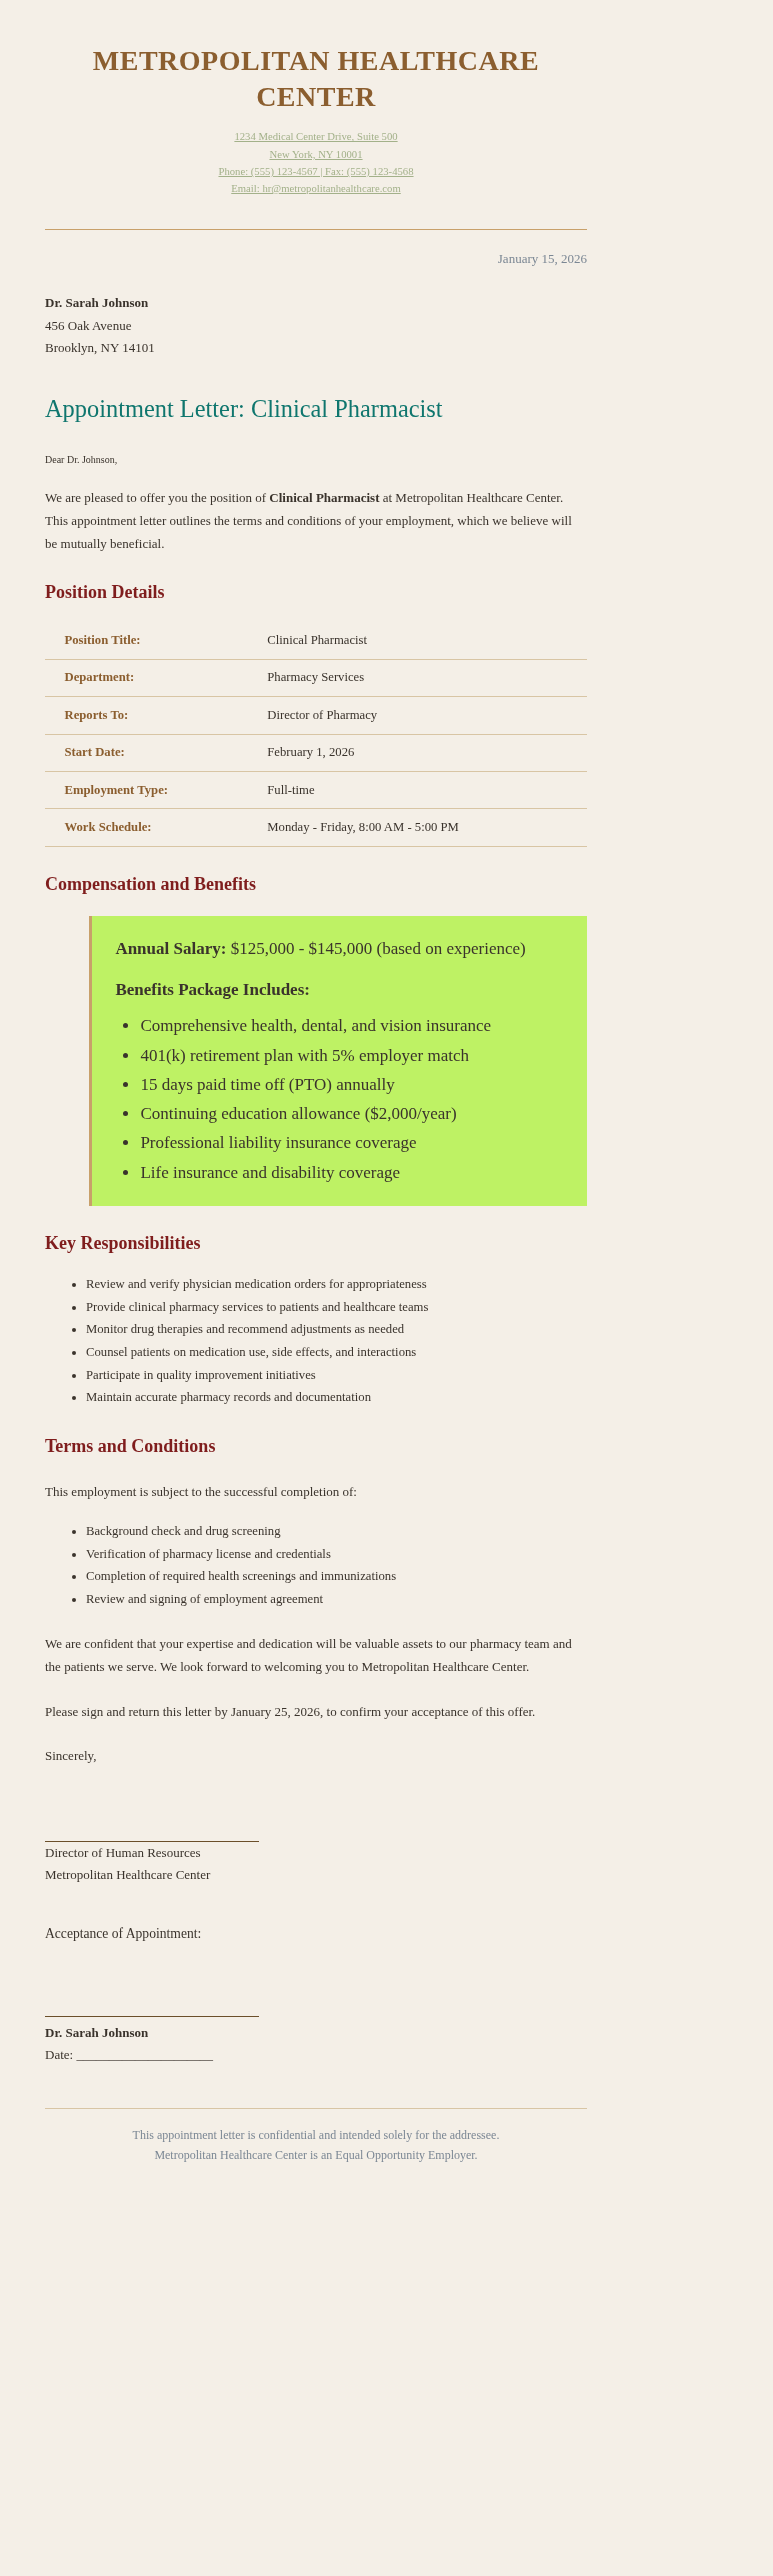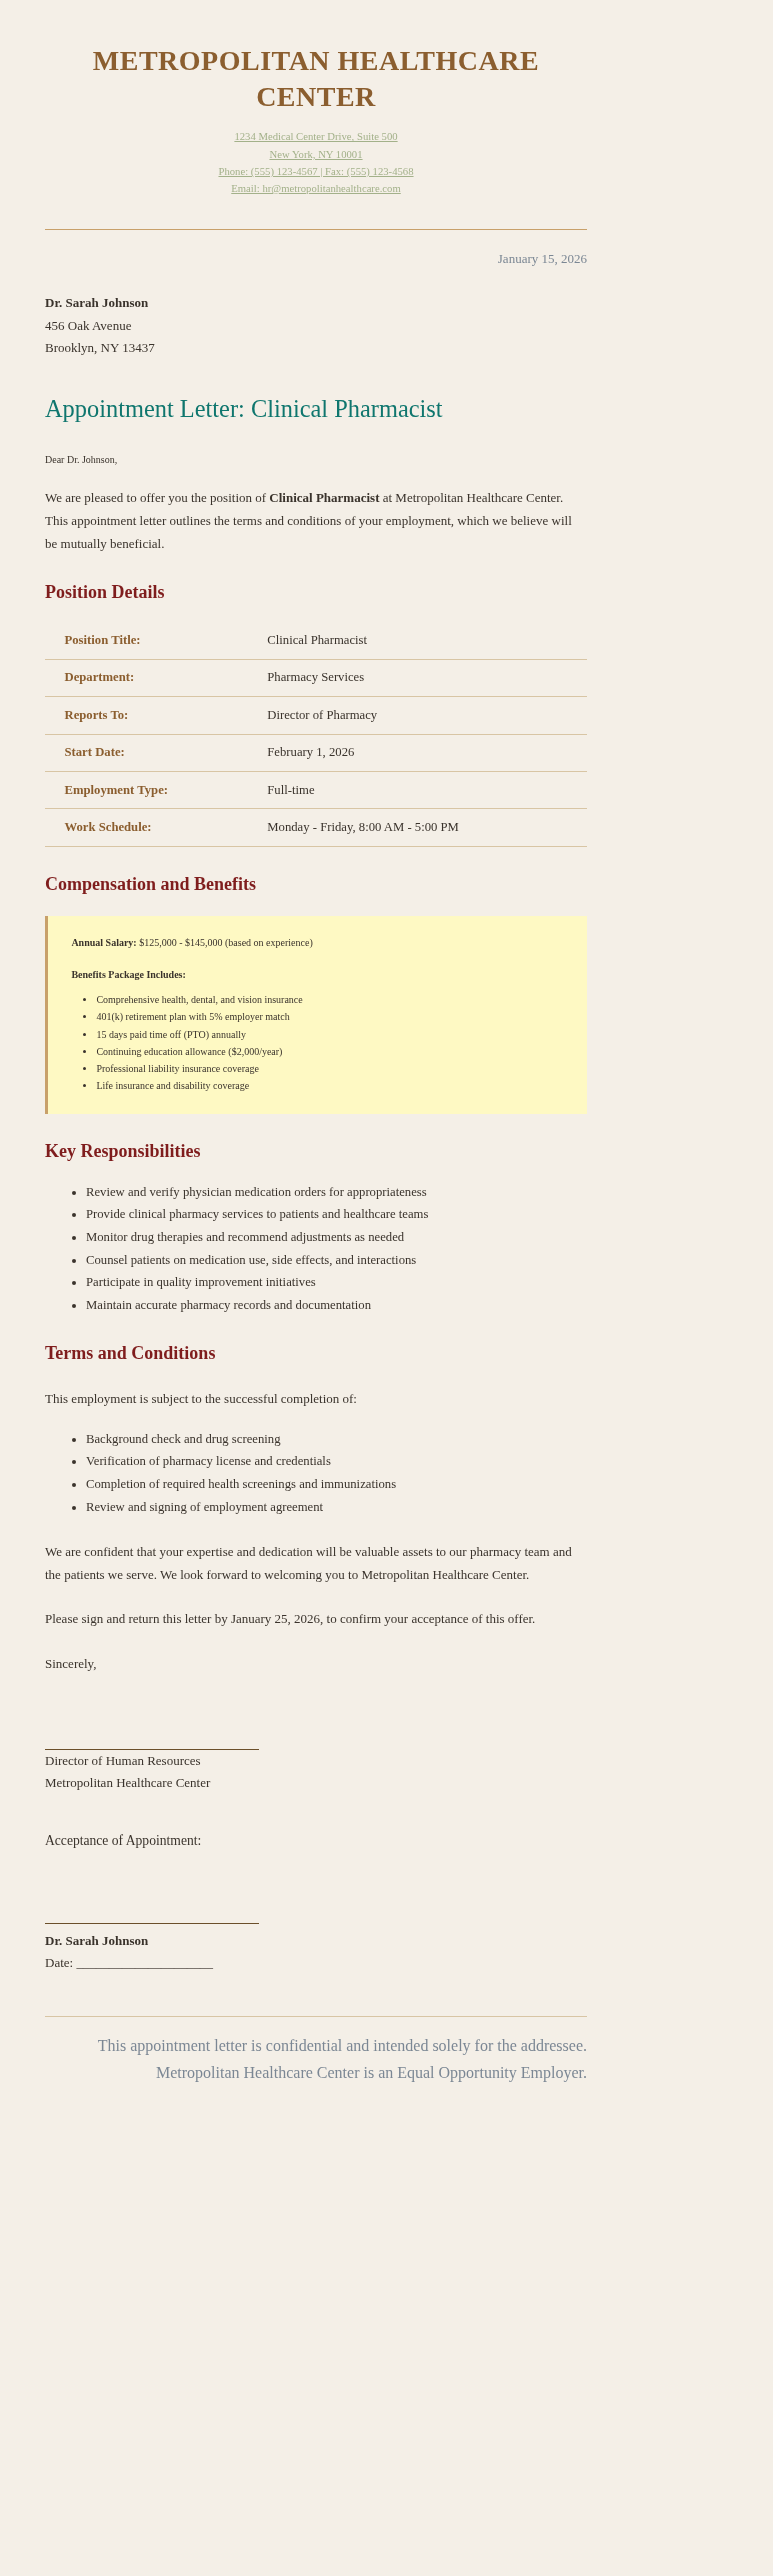--- a/index.html
+++ b/index.html
@@ -113,24 +113,25 @@
     width: 195px;
     font-weight: bold;
     color: #8b5e2f;
     padding-left: 19.5px;
   }
   table.details td.value { color: #3a332c; }
 
   
   .callout {
     margin-top: 19.5px;
-    background: #fef9c3;
+    background: #bef264;
     border-left: 3.9px solid #c8a06a;
     padding: 19.5px 21.4px 19.5px 23.4px;
-    font-size: 10px;
+    font-size: 17px;
+    margin-left: 44px;
   }
   .callout .salary { margin: 0 0 0 0; line-height: 1.6; }
   .callout .benefits-title {
     font-weight: bold;
     margin: 17.5px 0 0 0;
   }
   .callout ul {
     margin: 11.7px 0 0 0;
     padding-left: 25px;
   }
@@ -176,23 +177,23 @@
     margin-top: 5.8px;
   }
 
   
   .rule-bottom {
     border: none;
     border-top: 1px solid #d8c5a4;
     margin: 45px 0 0 0;
   }
   .footer {
-    text-align: right;
+    text-align: center;
     color: #7b8794;
-    font-size: 16px;
+    font-size: 12px;
     line-height: 1.7;
     margin-top: 15.6px;
   }
   .footer div { margin: 0; }
 </style>
 </head>
 <body>
 
 <div class="page">
 
@@ -205,21 +206,21 @@
       <div>Email: hr@metropolitanhealthcare.com</div>
     </div>
   </div>
   <hr class="rule-top">
 
   <div class="date-line">January 15, 2026</div>
 
   <div class="recipient">
     <div class="name">Dr. Sarah Johnson</div>
     <div>456 Oak Avenue</div>
-    <div>Brooklyn, NY 13437</div>
+    <div>Brooklyn, NY 14101</div>
   </div>
 
   <h1 class="letter-title">Appointment Letter: Clinical Pharmacist</h1>
 
   <div class="salutation">Dear Dr. Johnson,</div>
 
   <p class="body-text"><span>We are pleased to offer you the position of </span><span class="strong">Clinical Pharmacist</span><span> at Metropolitan Healthcare Center. This appointment letter outlines the terms and conditions of your employment, which we believe will be mutually beneficial.</span></p>
 
   <h2 class="section-heading">Position Details</h2>
 

